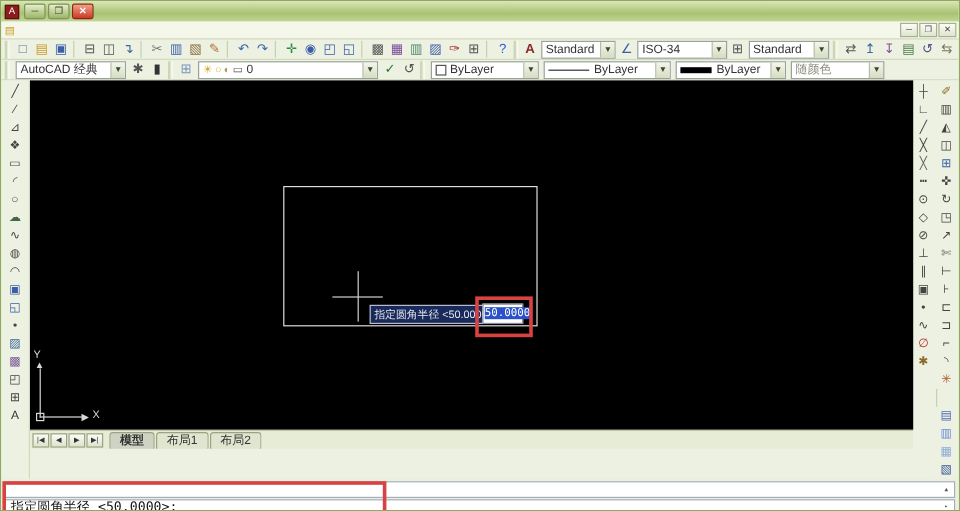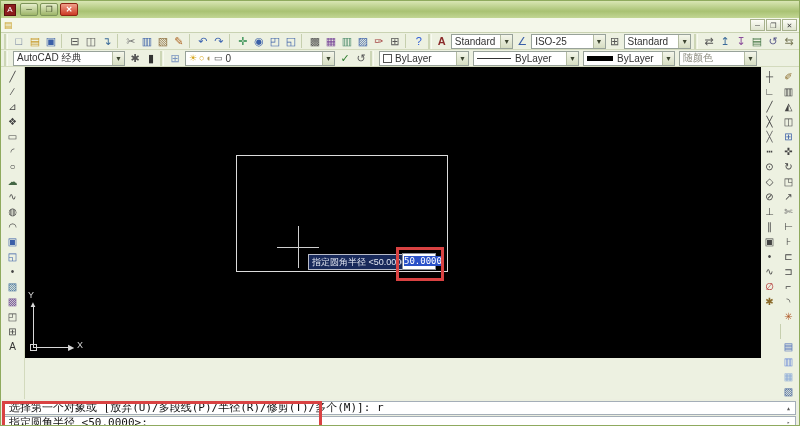--- a/index.html
+++ b/index.html
@@ -156,21 +156,21 @@
         <span class="tbtn" style="color: rgb(42, 90, 216);">?</span>
       </span>
     <span class="grip"></span>
     <span class="tbtn" style="color:#8a2a2a;font-weight:bold">A</span>
     <span class="combo" style="width:72px">
       <span class="cval">Standard</span>
       <span class="arrow">▼</span>
     </span>
     <span class="tbtn" style="color:#3a5fa8">∠</span>
     <span class="combo" style="width:86px">
-      <span class="cval">ISO-25</span>
+      <span class="cval">ISO-34</span>
       <span class="arrow">▼</span>
     </span>
     <span class="tbtn" style="color:#555">⊞</span>
     <span class="combo" style="width:78px">
       <span class="cval">Standard</span>
       <span class="arrow">▼</span>
     </span>
     <span class="grip"></span>
     <span style="display:flex;align-items:center">
 
@@ -178,21 +178,21 @@
         <span class="tbtn" style="color: rgb(58, 106, 154);">↥</span>
         <span class="tbtn" style="color: rgb(138, 74, 154);">↧</span>
         <span class="tbtn" style="color: rgb(74, 122, 74);">▤</span>
         <span class="tbtn" style="color: rgb(85, 85, 136);">↺</span>
         <span class="tbtn" style="color: rgb(119, 119, 85);">⇆</span>
       </span>
   </div>
 
   <div class="toolbar">
     <span class="grip"></span>
-    <span class="combo" style="width:112px">
+    <span class="combo" style="width:92px">
       <span class="cval">AutoCAD 经典</span>
       <span class="arrow">▼</span>
     </span>
     <span style="display:flex;align-items:center">
 
     <span class="tbtn" style="color: rgb(85, 85, 85);">✱</span>
         <span class="tbtn" style="color: rgb(51, 51, 51);">▮</span>
       </span>
     <span class="grip"></span>
     <span class="tbtn" style="color:#7a94c0">⊞</span>
@@ -266,20 +266,35 @@
         <div class="dyn-tip">指定圆角半径 &lt;50.0000&gt;:</div>
         <div class="dyn-input"><span class="sel">50.0000</span></div>
         <div class="red-box canvas-anno"></div>
         <div class="ucs-v"></div>
         <div class="ucs-h"></div>
         <div class="ucs-sq"></div>
         <div class="ucs-ay">▲</div>
         <div class="ucs-ax">▶</div>
         <div class="ucs-ly">Y</div>
         <div class="ucs-lx">X</div>
+      </div>
+      <div class="tabrow">
+        <span class="tab-nav">
+
+        <span class="tnav">|◀</span>
+            <span class="tnav">◀</span>
+            <span class="tnav">▶</span>
+            <span class="tnav">▶|</span>
+          </span>
+        <span style="display:flex;align-items:flex-end">
+
+        <span class="ltab on">模型</span>
+            <span class="ltab">布局1</span>
+            <span class="ltab">布局2</span>
+          </span>
       </div>
     </div>
 
     <div class="right-bars">
       <div class="vbar">
 
       <span class="tbtn" style="color: rgb(68, 68, 68);">┼</span>
           <span class="tbtn" style="color: rgb(68, 68, 68);">∟</span>
           <span class="tbtn" style="color: rgb(68, 68, 68);">╱</span>
           <span class="tbtn" style="color: rgb(68, 68, 68);">╳</span>
@@ -319,21 +334,20 @@
           <span class="tbtn" style="color: rgb(74, 106, 184);">▤</span>
           <span class="tbtn" style="color: rgb(106, 138, 216);">▥</span>
           <span class="tbtn" style="color: rgb(138, 170, 216);">▦</span>
           <span class="tbtn" style="color: rgb(58, 90, 152);">▧</span>
         </div>
     </div>
   </div>
 
   <div class="cmd">
     <div class="cmd-line">
-      <span>选择第一个对象或 [放弃(U)/多段线(P)/半径(R)/修剪(T)/多个(M)]: r</span>
       <span class="cmd-scroll">
         <span>▲</span>
         <span>▼</span>
       </span>
     </div>
     <div class="cmd-line">
       <span>指定圆角半径 &lt;50.0000&gt;:</span>
       <span class="cmd-scroll" style="justify-content:center">
         <span>▸</span>
       </span>

